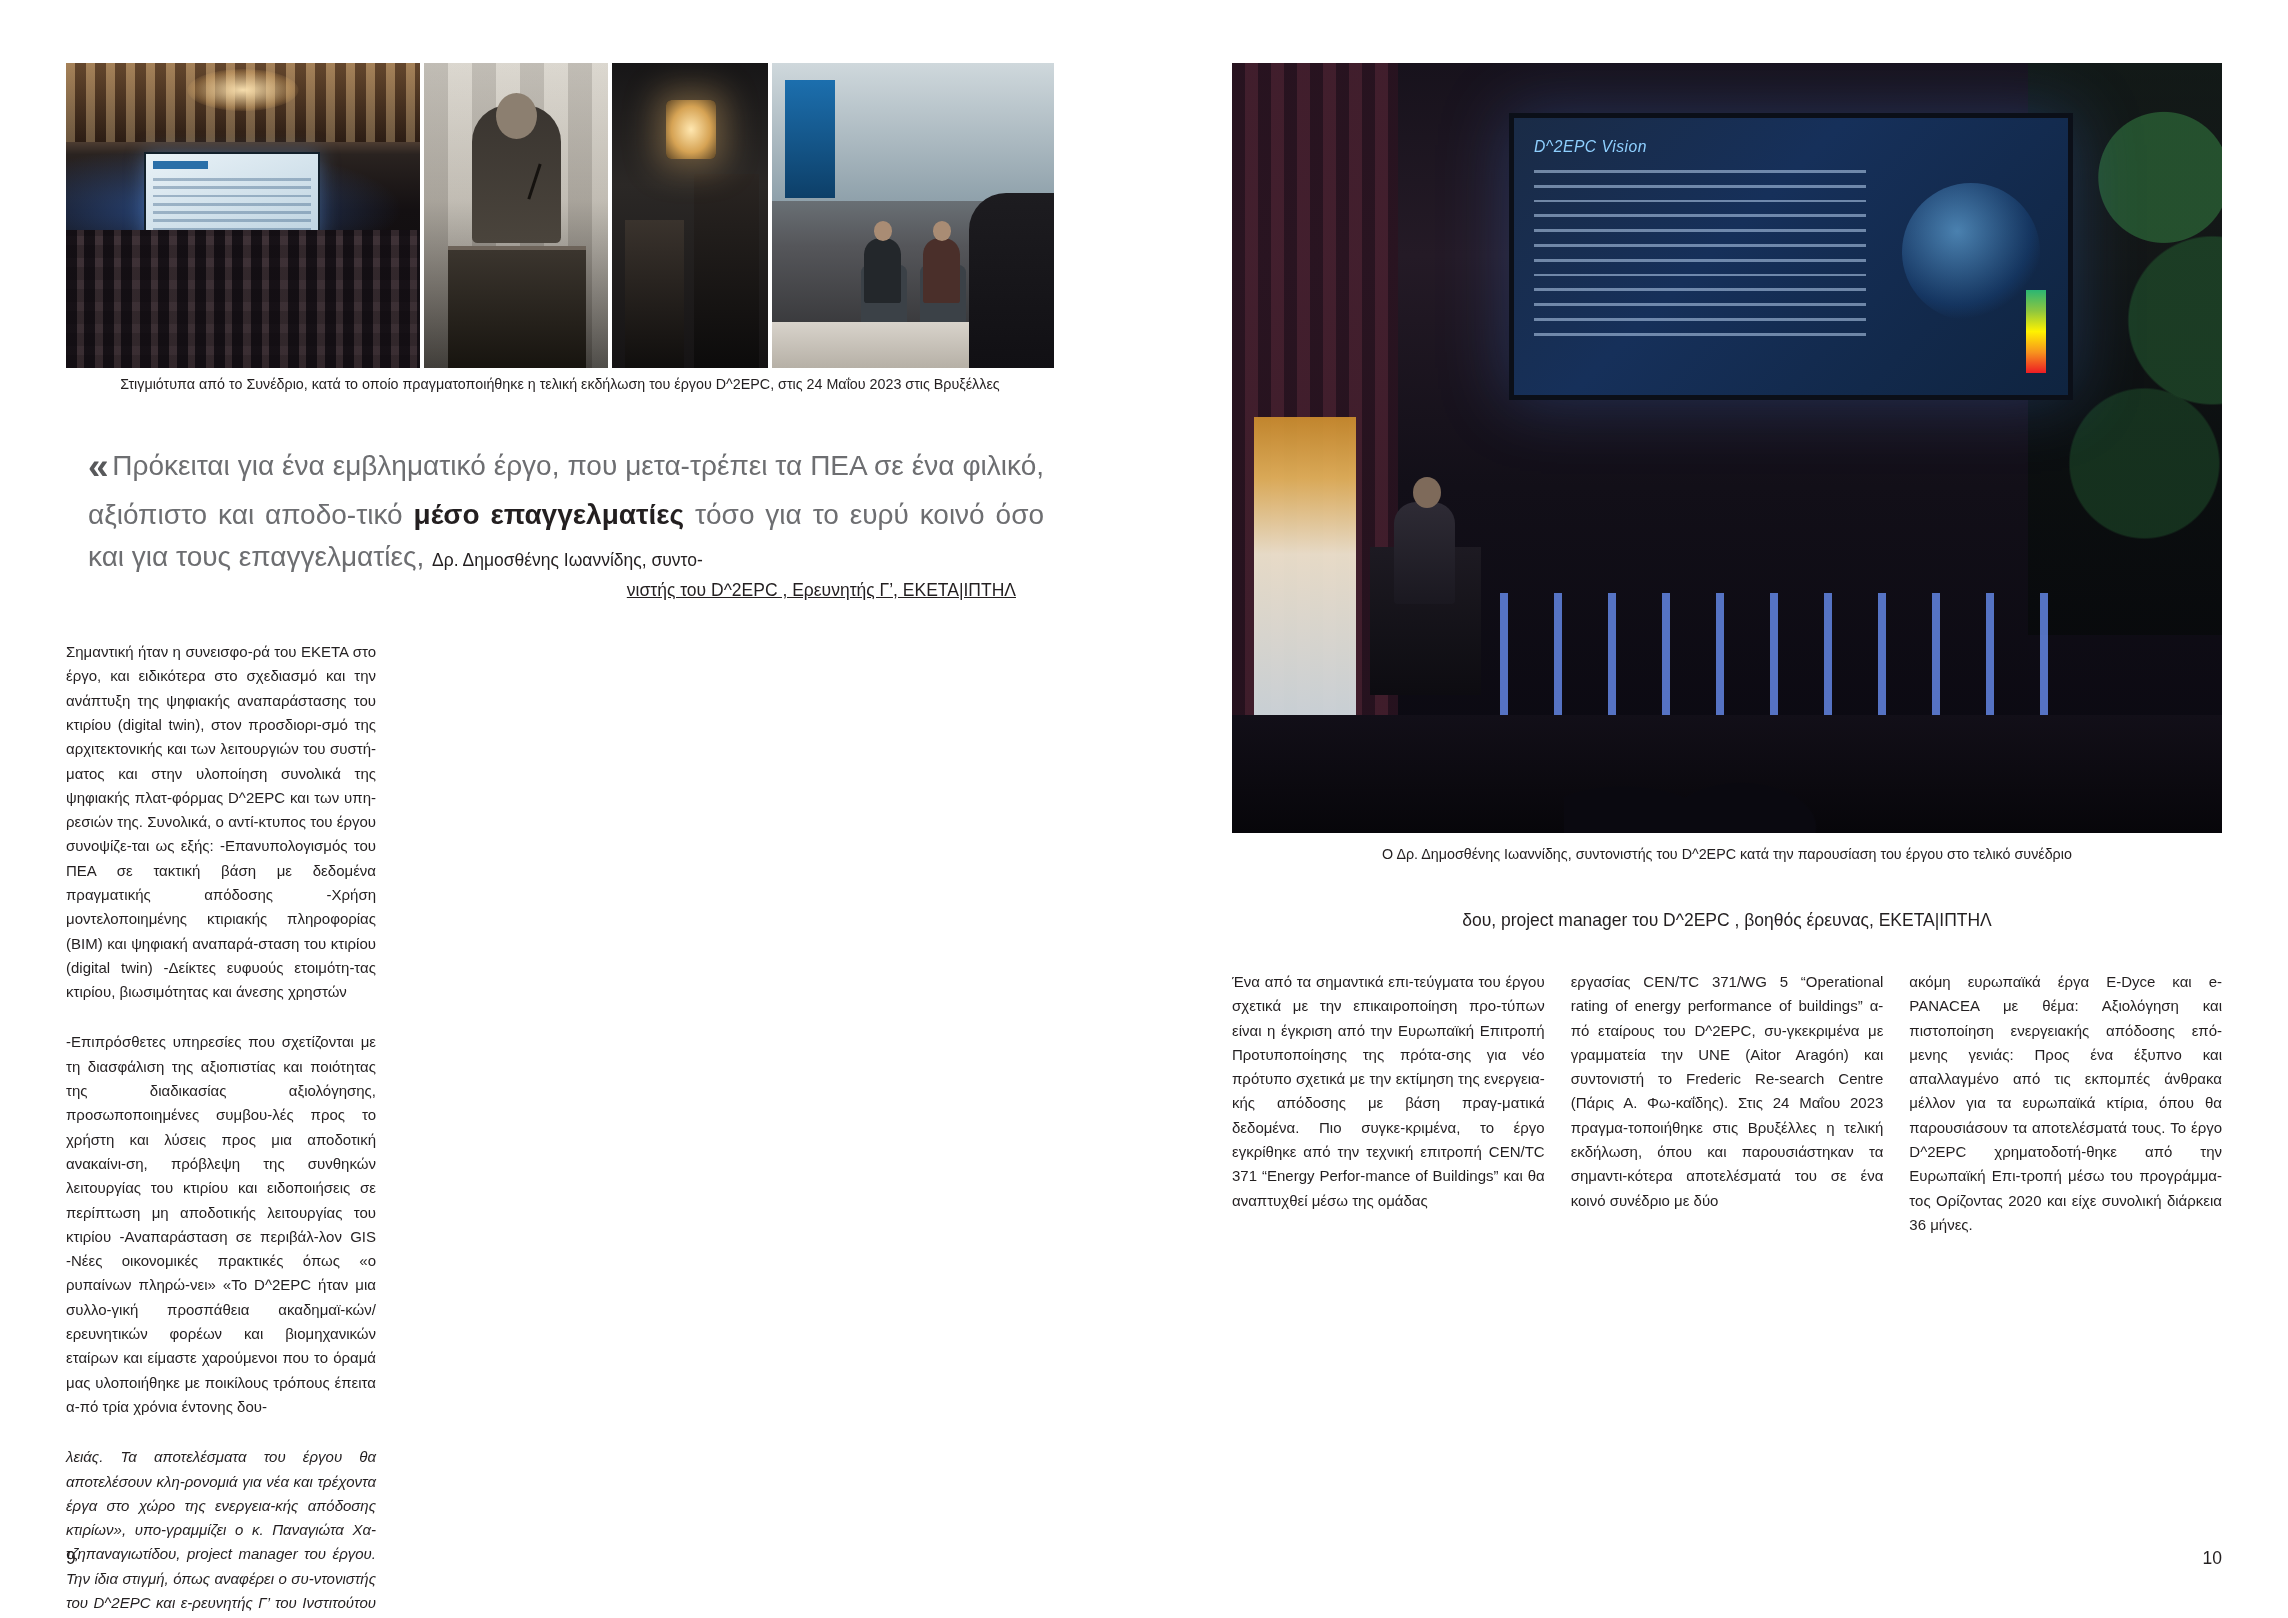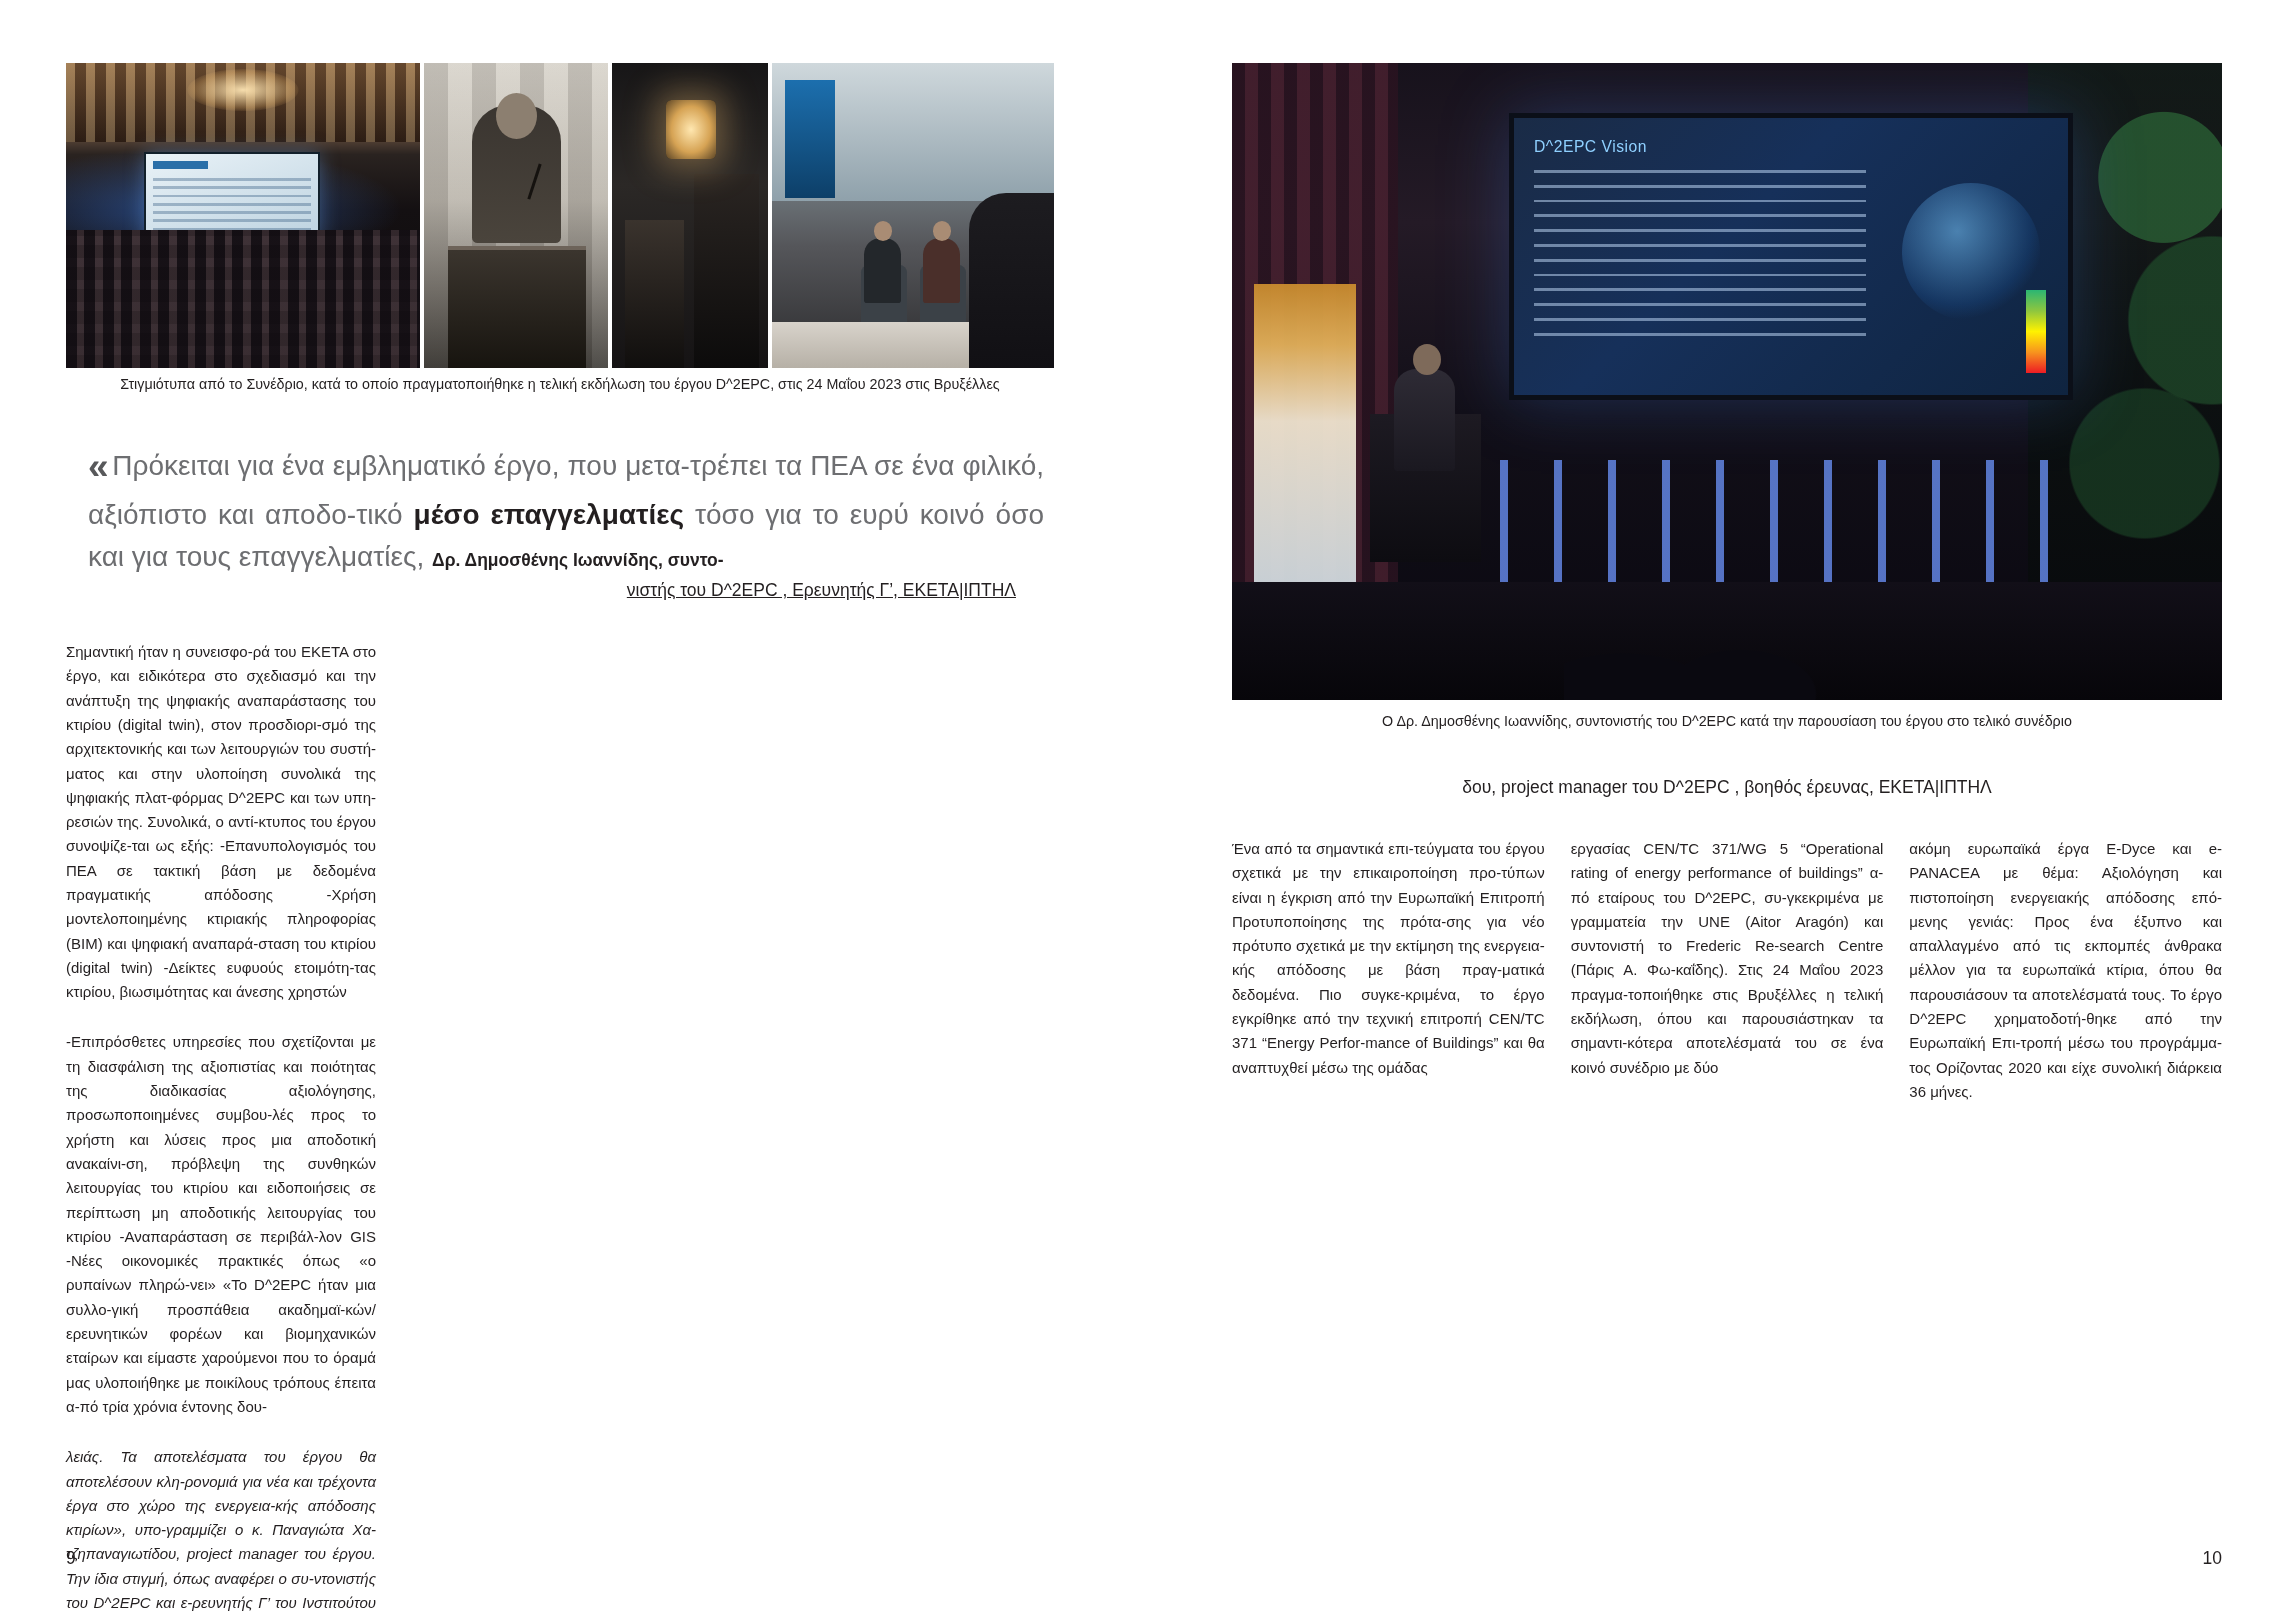--- a/index.html
+++ b/index.html
@@ -221,21 +221,21 @@
     vertical-align: -3.7px;
     margin-right: 5.5px;
   }
   .pq-text b {
     color: #231f20;
     font-weight: 700;
   }
   .pq-attrib {
     font-size: 17.5px;
     color: #231f20;
-    font-weight: 700;
+    font-weight: 400;
   }
   .pq-attrib-2 {
     text-align: right;
     font-size: 17.5px;
     color: #231f20;
     margin-top: 1.8px;
     padding-right: 28px;
     text-decoration: underline;
   }
 
@@ -267,23 +267,24 @@
     font-size: 17.5px;
     color: #231f20;
   }
   .pagenum-left { left: 66px; }
   .pagenum-right { right: 66px; }
 
   
   .hero {
     position: relative;
     width: 990px;
-    height: 637px;
+    height: 770px;
     overflow: hidden;
     background: #0b0a10;
+    font-style: italic;
   }
   .hero .room {
     position: absolute; inset: 0;
     background: linear-gradient(180deg, #17121c 0%, #241a26 25%, #120f18 55%, #090810 100%);
   }
   .hero .curtain {
     position: absolute; left: 0; top: 0; width: 166px; height: 100%;
     background: repeating-linear-gradient(90deg, #2a1320 0 13px, #48202f 13px 26px);
     opacity: .85;
   }

